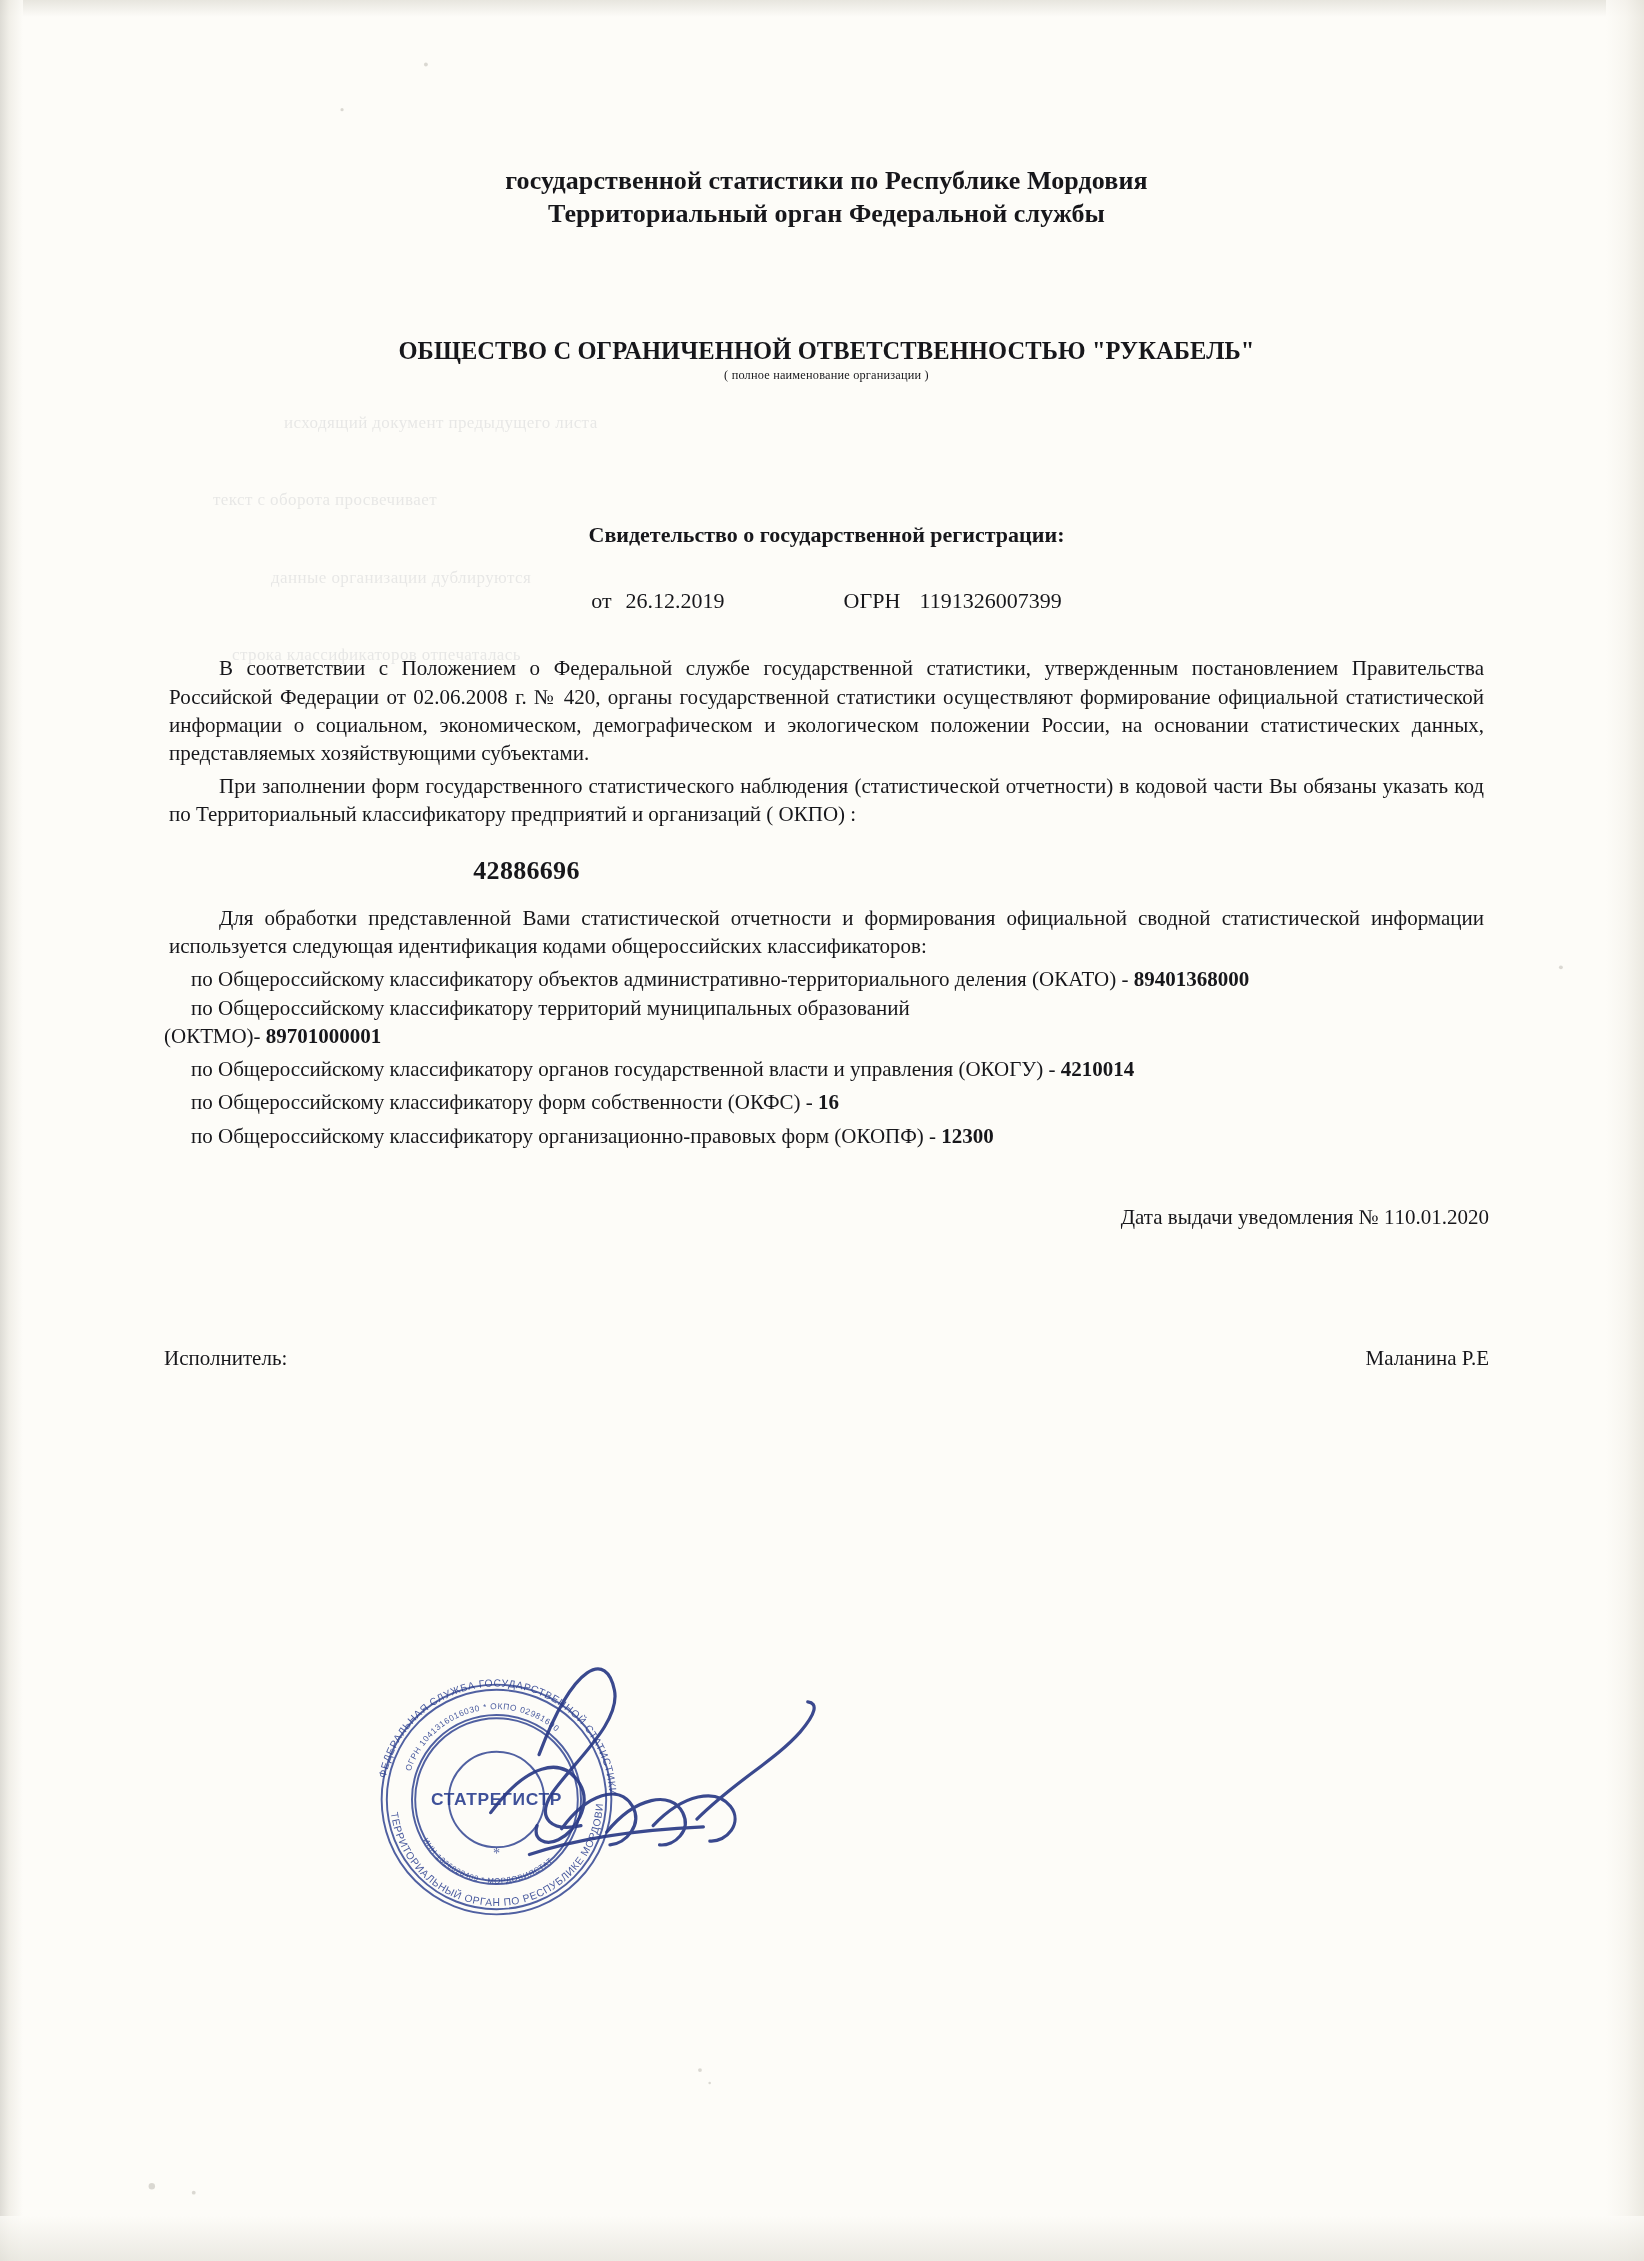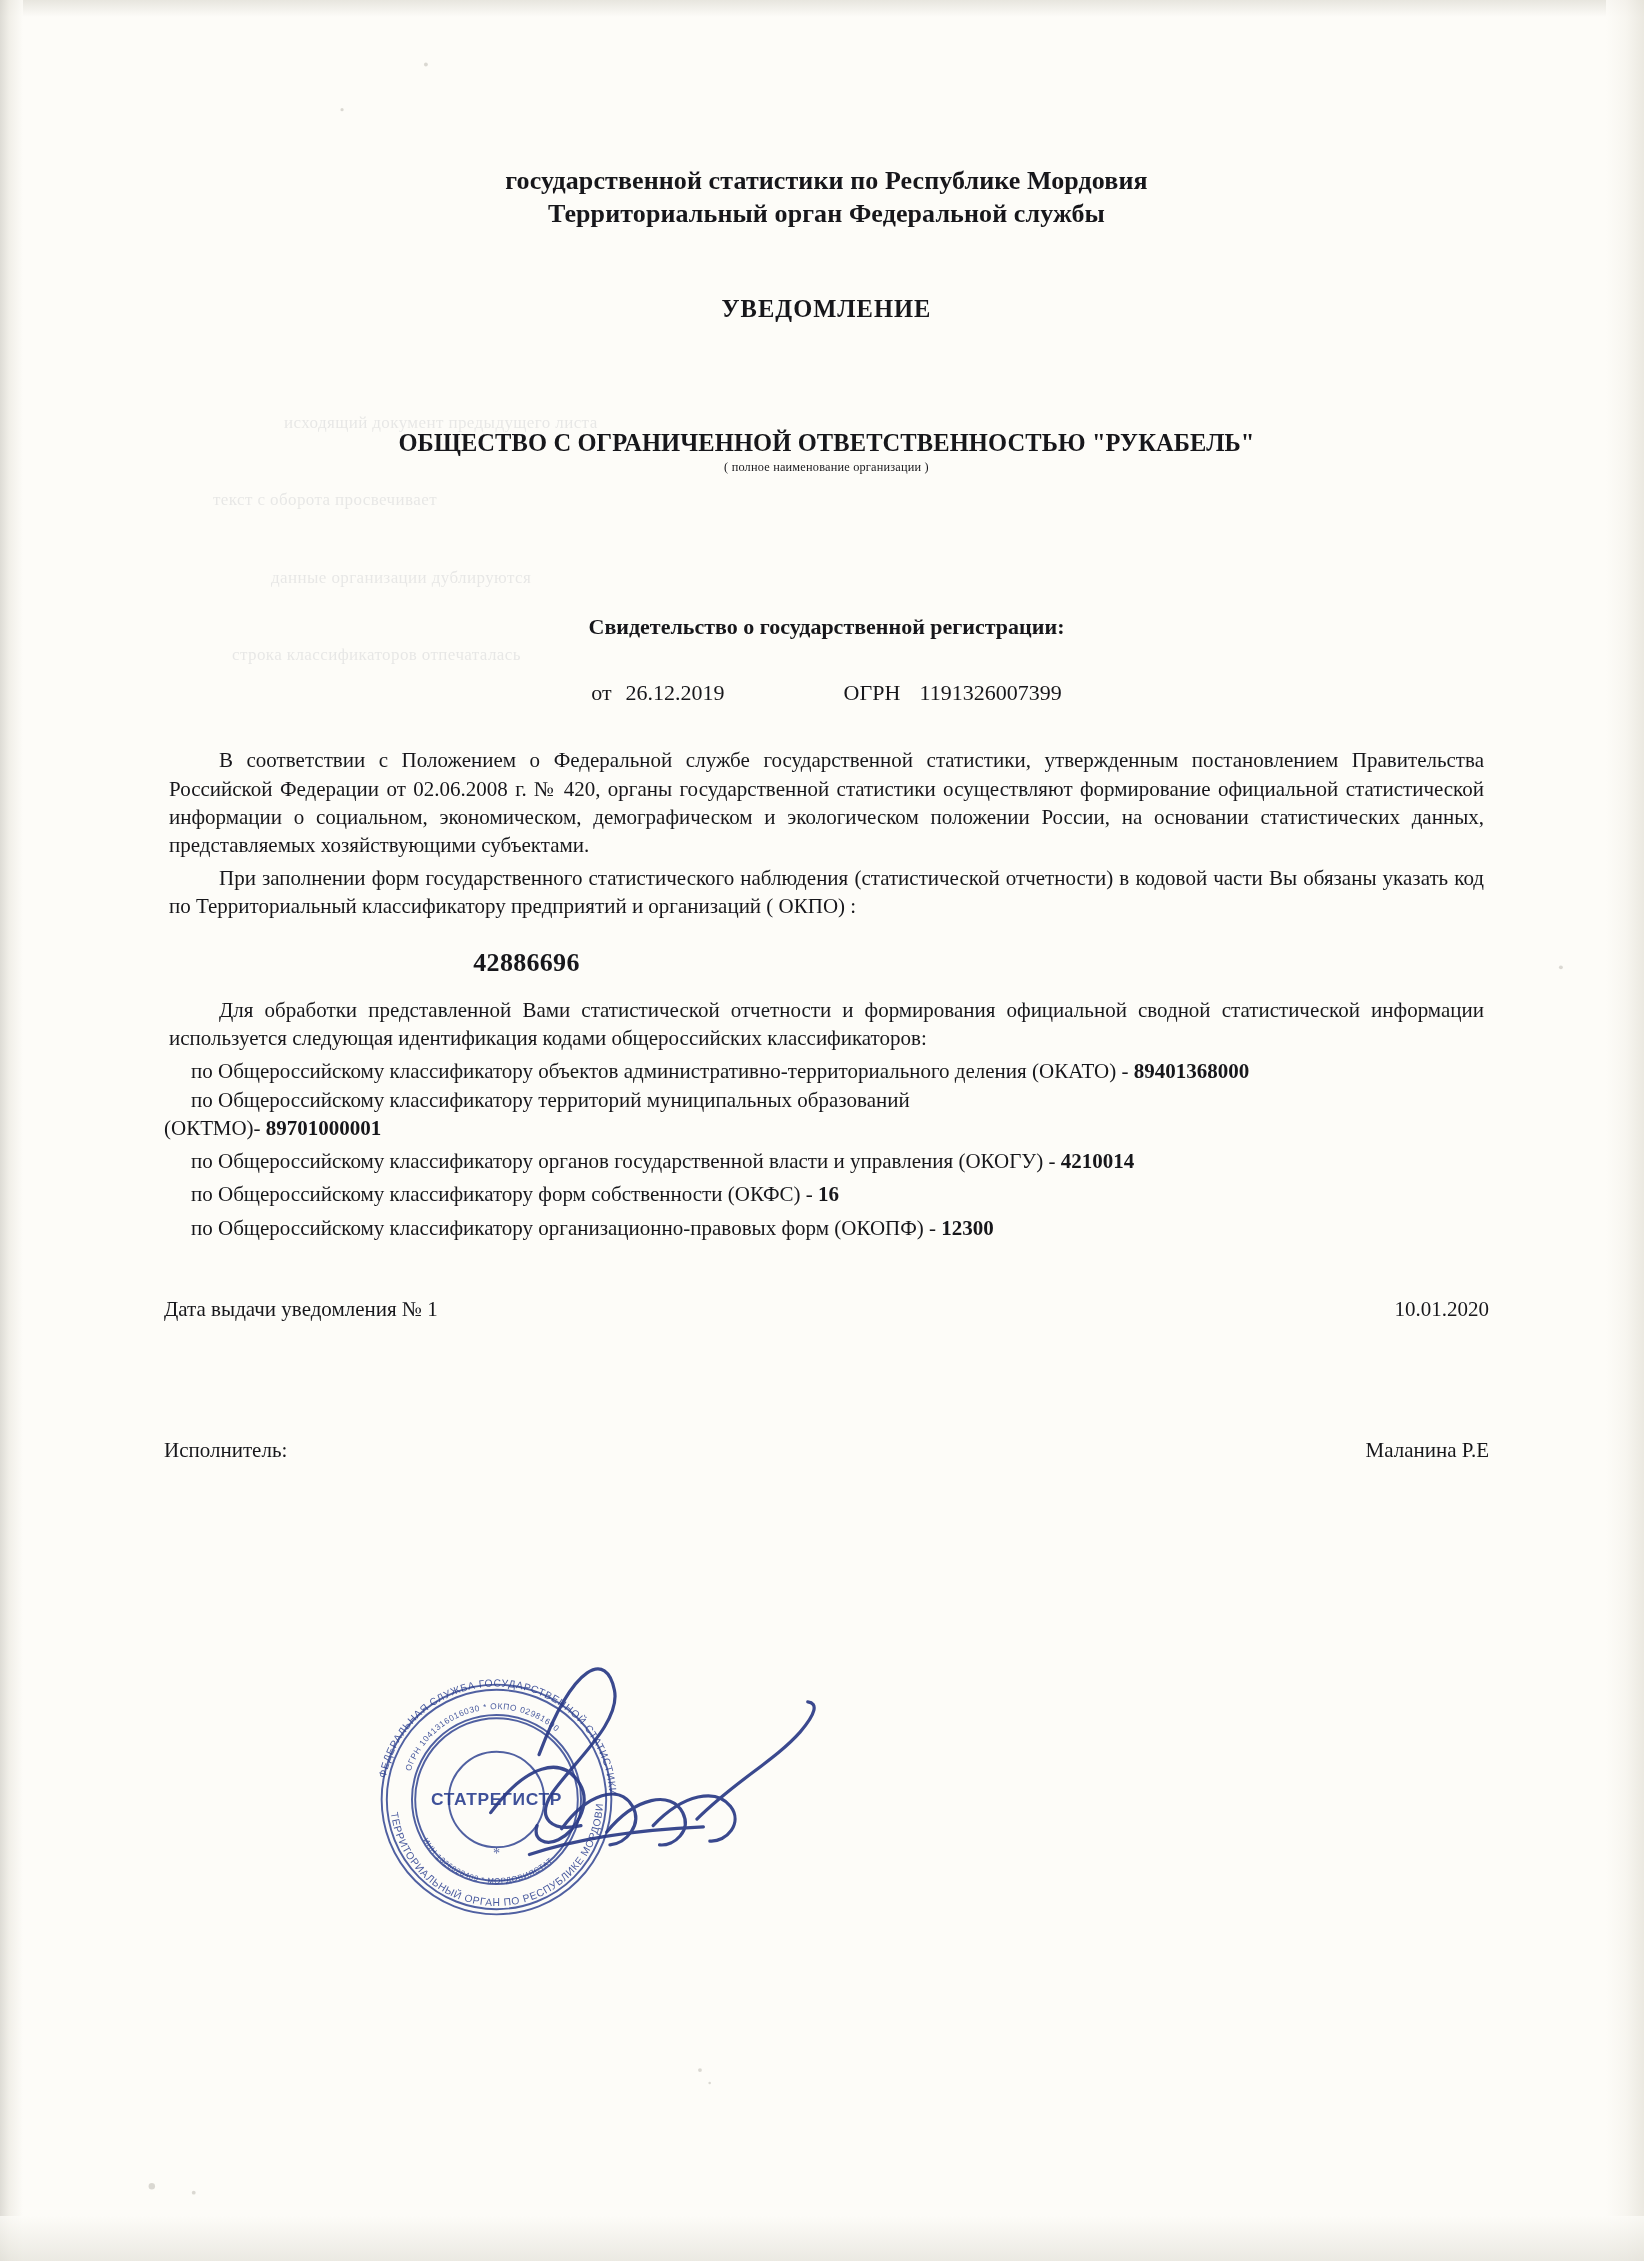--- a/index.html
+++ b/index.html
@@ -123,21 +123,21 @@
   .clf-line.just {
     text-align: justify;
     text-indent: 27px;
   }
   .clf-line.ind { text-indent: 27px; }
   .clf-line b { font-weight: bold; }
   .sp-sm { height: 5.2px; }
 
   .footer-row {
     display: flex;
-    justify-content: space-between;
+    justify-content: flex-end;
     align-items: baseline;
     margin-top: 55px;
     font-size: 21px;
   }
   .exec-row {
     display: flex;
     justify-content: space-between;
     align-items: baseline;
     margin-top: 116px;
     font-size: 21px;
@@ -175,21 +175,20 @@
   <div class="ghost" style="left:271px; top:568px;">данные организации дублируются</div>
   <div class="ghost" style="left:232px; top:645px;">строка классификаторов отпечаталась</div>
 
   <div class="content">
 
     <div class="title">
       <div>государственной статистики по Республике Мордовия</div>
       <div>Территориальный орган Федеральной службы</div>
     </div>
 
-    <div class="doc-type">УВЕДОМЛЕНИЕ</div>
 
     <div class="org-name">ОБЩЕСТВО С ОГРАНИЧЕННОЙ ОТВЕТСТВЕННОСТЬЮ "РУКАБЕЛЬ"</div>
     <div class="org-caption">( полное наименование организации )</div>
 
     <div class="cert-title">Свидетельство о государственной регистрации:</div>
 
     <div class="cert-row">
       <span class="lbl">от</span>
       <span class="date">26.12.2019</span>
       <span class="ogrn-lbl">ОГРН</span>

